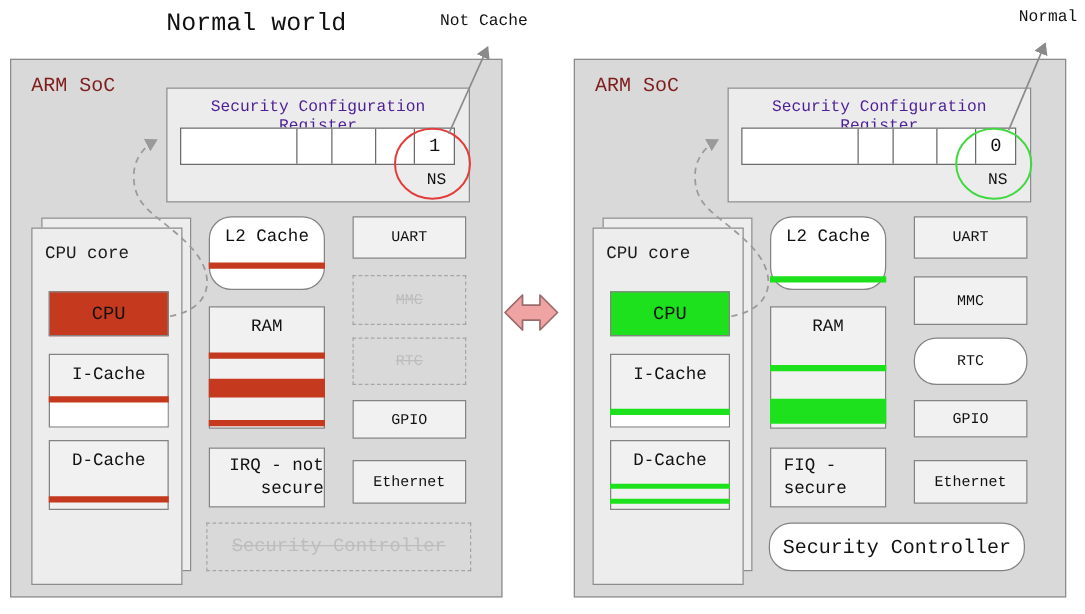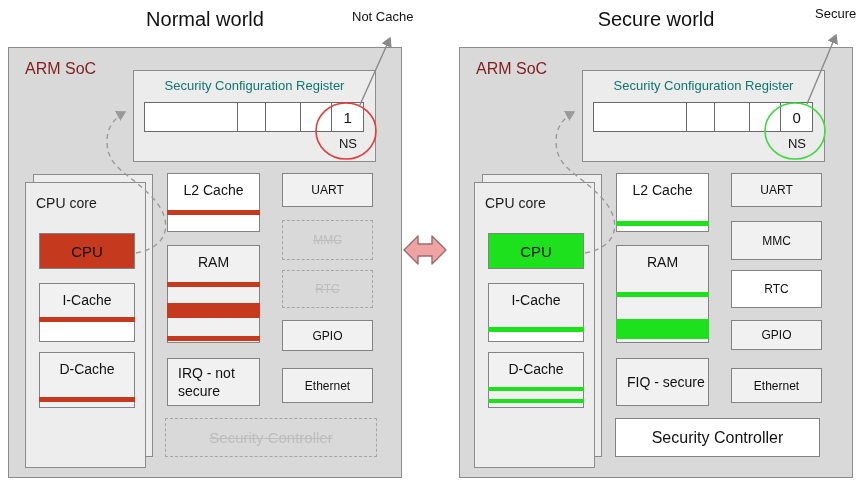--- a/index.html
+++ b/index.html
@@ -1,48 +1,48 @@
 <!DOCTYPE html>
 <html style="--normal_accent: #c53a1e; --secure_accent: #1ce11c; --normal_circle: #e23c3c; --secure_circle: #41d841; --swap_arrow_fill: #f0a3a3; --swap_arrow_stroke: #9a6b6b;"><head>
 <meta charset="utf-8">
 <style>
   html,body{margin:0;padding:0;background:#fff;}
   body{font-family:"Liberation Sans", sans-serif; color:#1a1a1a;}
-  .stage{position:relative;width:868px;height:491px;overflow:hidden;background:#fff;}
+  .stage{position:relative;width:868px;height:491px;overflow:hidden;background:#fff;font-family:Liberation Mono, monospace;}
 
   .world-title{position:absolute;top:8px;font-size:20px;color:#111;text-align:center;}
   .annot{position:absolute;font-size:13px;color:#111;}
 
   .soc{position:absolute;top:47px;width:394px;height:431px;background:#d9d9d9;
        border:1.6px solid #8c8c8c;box-sizing:border-box;}
   .soc-label{position:absolute;font-size:16px;color:#7f1d1d;}
 
   .box{position:absolute;border:1.4px solid #838383;background:#f1f1f1;
        box-sizing:border-box;display:flex;align-items:center;justify-content:center;
        font-size:12px;color:#111;}
-  .box.white{background:#ffffff;}
+  .box.white{background:#ffffff;border-radius:18px;}
   .box.dashed{border:1.2px dashed #a6a6a6;background:transparent;}
   .strike{color:#bdbdbd;text-decoration:line-through;}
   .top-label{align-items:flex-start;padding-top:8px;font-size:14px;}
   .left-label{align-items:center;justify-content:flex-start;padding-left:10px;
               font-size:14px;line-height:1.3;}
   .card{position:absolute;background:#ededed;border:1.4px solid #8c8c8c;box-sizing:border-box;}
   .cpu-core-label{position:absolute;font-size:14px;color:#1a1a1a;}
 
   .stripe{position:absolute;left:-1px;right:-1px;}
   .stripe.red{background:var(--normal_accent,#c23a1e);}
   .stripe.green{background:var(--secure_accent,#15e015);}
   .whiteband{position:absolute;left:0;right:0;bottom:0;background:#fff;}
 
   .cpu-red{background:var(--normal_accent,#c23a1e);font-size:15px;}
   .cpu-green{background:var(--secure_accent,#15e015);font-size:15px;}
 
   .reg{position:absolute;width:243px;height:92px;background:#ececec;
        border:1.3px solid #8c8c8c;box-sizing:border-box;}
-  .reg-title{position:absolute;top:7px;left:0;right:0;text-align:center;font-size:13px;color:#0f766e;}
+  .reg-title{position:absolute;top:7px;left:0;right:0;text-align:center;font-size:13px;color:#4c1d95;}
   .reg-row{position:absolute;top:31px;left:10px;width:220px;height:30px;background:#fff;
            border:1px solid #6b6b6b;box-sizing:border-box;display:flex;}
   .reg-cell{height:100%;border-right:1px solid #6b6b6b;box-sizing:border-box;
             display:flex;align-items:center;justify-content:center;font-size:15px;color:#111;}
   .reg-cell:last-child{border-right:none;}
   .reg-ns{position:absolute;top:65px;right:18px;font-size:13px;color:#111;}
 
   .overlay{position:absolute;left:0;top:0;width:868px;height:491px;pointer-events:none;}
   .circ-red{fill:none;stroke:var(--normal_circle,#e04040);stroke-width:1.6;}
   .circ-green{fill:none;stroke:var(--secure_circle,#3fd93f);stroke-width:1.6;}
@@ -93,37 +93,36 @@
   <div class="box white top-label" style="left:167px;top:173px;width:93px;height:59px;">
     <span>L2 Cache</span>
     <div class="stripe red" style="top:36px;height:5px;"></div>
   </div>
   <div class="box top-label" style="left:167px;top:245px;width:93px;height:98px;">
     <span>RAM</span>
     <div class="stripe red" style="top:36px;height:5px;"></div>
     <div class="stripe red" style="top:57px;height:15px;"></div>
     <div class="stripe red" style="top:90px;height:5px;"></div>
   </div>
-  <div class="box left-label" style="left:167px;top:358px;width:93px;height:48px;">IRQ - not secure</div>
+  <div class="box left-label" style="left:167px;top:358px;width:93px;height:48px;text-align:right;">IRQ - not secure</div>
   <div class="box dashed" style="left:165px;top:418px;width:212px;height:39px;font-size:15px;">
     <span class="strike">Security Controller</span>
   </div>
 
   <div class="box" style="left:282px;top:173px;width:91px;height:34px;">UART</div>
   <div class="box dashed" style="left:282px;top:220px;width:91px;height:40px;">
     <span class="strike">MMC</span>
   </div>
   <div class="box dashed" style="left:282px;top:270px;width:91px;height:38px;">
     <span class="strike">RTC</span>
   </div>
   <div class="box" style="left:282px;top:320px;width:91px;height:31px;">GPIO</div>
   <div class="box" style="left:282px;top:368px;width:91px;height:35px;">Ethernet</div>
 
-  <div class="world-title" style="left:459px;width:394px;">Secure world</div>
-  <div class="annot" style="left:815px;top:6px;">Secure</div>
+  <div class="annot" style="left:815px;top:6px;">Normal</div>
 
   <div class="soc" style="left:459px;">
     <div class="soc-label" style="left:16px;top:12px;">ARM SoC</div>
   </div>
 
   <div class="reg" style="left:582px;top:70px;">
     <div class="reg-title">Security Configuration Register</div>
     <div class="reg-row">
       <div class="reg-cell" style="width:94px;"></div>
       <div class="reg-cell" style="width:28px;"></div>

